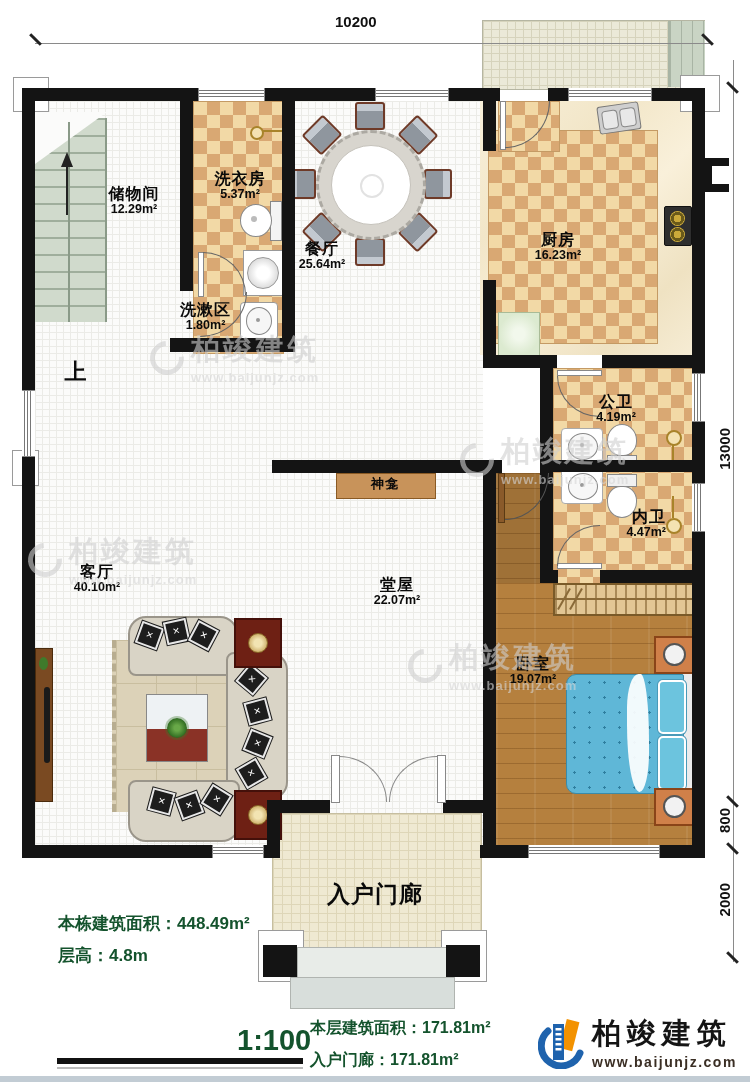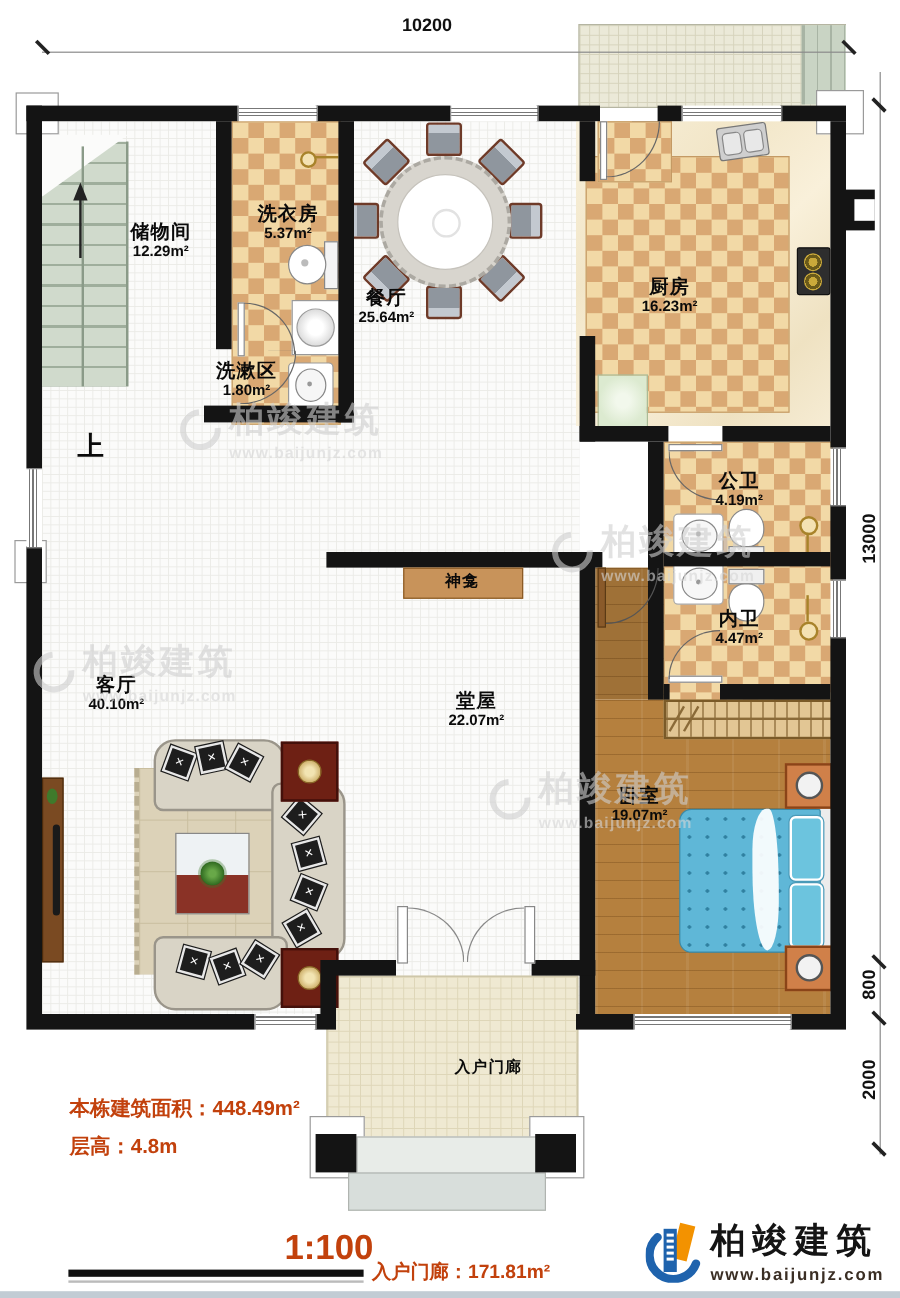--- a/index.html
+++ b/index.html
@@ -35,21 +35,21 @@
   .wm{position:absolute;display:flex;align-items:center;gap:7px;z-index:7;pointer-events:none;opacity:.6;}
   .wm .mark{width:24px;height:24px;border:5px solid #cfcfcf;border-radius:50%;border-top-color:transparent;transform:rotate(40deg);}
   .wm .big{font-size:29px;font-weight:900;letter-spacing:3px;color:#cfcfcf;white-space:nowrap;}
   .wm .url{font-size:13px;font-weight:bold;letter-spacing:1px;color:#d6d6d6;white-space:nowrap;}
   
   .dimline{position:absolute;background:#8a8a8a;z-index:5;}
   .tick{position:absolute;width:15px;height:3px;background:#222;transform:rotate(45deg);z-index:5;}
   .dimtext{position:absolute;font-size:15px;font-weight:bold;color:#111;z-index:6;}
   .dimtext.vert{writing-mode:vertical-rl;transform:rotate(180deg);}
   
-  .ftext{position:absolute;font-weight:bold;color:#c2410c;z-index:8;white-space:nowrap;}
+  .ftext{position:absolute;font-weight:bold;color:#14532d;z-index:8;white-space:nowrap;}
 </style>
 </head>
 <body>
 
 <div id="plan">
 
   <div class="dimline" style="left:35px;top:43px;width:675px;height:1px;"></div>
   <div class="tick" style="left:28px;top:38px;"></div>
   <div class="tick" style="left:700px;top:38px;"></div>
   <div class="dimtext" style="left:335px;top:13px;">10200</div>
@@ -293,38 +293,38 @@
       <span class="ar">16.23m²</span>
   </div>
   <div class="rl" style="left:158px;top:301px;width:95px;">
     <span class="nm">洗漱区</span>
       <span class="ar">1.80m²</span>
   </div>
   <div class="rl" style="left:566px;top:393px;width:100px;">
     <span class="nm">公卫</span>
       <span class="ar">4.19m²</span>
   </div>
-  <div class="rl" style="left:566px;top:508px;width:100px;">
+  <div class="rl" style="left:566px;top:508px;width:100px;text-align:right;">
     <span class="nm">内卫</span>
       <span class="ar">4.47m²</span>
   </div>
   <div class="rl" style="left:47px;top:563px;width:100px;">
     <span class="nm">客厅</span>
       <span class="ar">40.10m²</span>
   </div>
   <div class="rl" style="left:347px;top:576px;width:100px;">
     <span class="nm">堂屋</span>
       <span class="ar">22.07m²</span>
   </div>
   <div class="rl" style="left:483px;top:655px;width:100px;">
     <span class="nm">卧室</span>
       <span class="ar">19.07m²</span>
   </div>
   <div class="rl" style="left:315px;top:882px;width:120px;">
-    <span class="nm" style="font-size:13px;text-align:right;">入户门廊</span>
+    <span class="nm" style="font-size:23px;">入户门廊</span>
   </div>
 
   <div class="wm" style="left:150px;top:330px;">
     <div class="mark"></div>
     <div>
         <div class="big">柏竣建筑</div>
         <div class="url">www.baijunjz.com</div>
       </div>
   </div>
   <div class="wm" style="left:460px;top:432px;">
@@ -349,20 +349,21 @@
       </div>
   </div>
 
   <div class="ftext" style="left:58px;top:912px;font-size:17px;">本栋建筑面积：448.49m²</div>
   <div class="ftext" style="left:58px;top:944px;font-size:17px;">层高：4.8m</div>
 
   <div class="ftext" style="left:237px;top:1024px;font-size:29px;">1:100</div>
   <div class="abs" style="left:57px;top:1058px;width:246px;height:6px;background:#111;z-index:8;"></div>
   <div class="abs" style="left:57px;top:1067px;width:246px;height:2px;background:#bbb;z-index:8;"></div>
 
+  <div class="ftext" style="left:310px;top:1018px;font-size:16px;">本层建筑面积：171.81m²</div>
   <div class="ftext" style="left:310px;top:1050px;font-size:16px;">入户门廊：171.81m²</div>
 
   <div class="abs" style="left:538px;top:1012px;width:200px;height:60px;z-index:8;display:flex;align-items:center;gap:8px;">
     <svg width="46" height="54" viewBox="0 0 46 54">
       <path d="M10 16 A20 20 0 1 0 42 38" fill="none" stroke="#1f63ad" stroke-width="7" stroke-linecap="round"></path>
       <rect x="25" y="5" width="13" height="30" fill="#f39200" transform="rotate(14 31 20)"></rect>
       <rect x="15" y="9" width="11" height="36" fill="#1f63ad"></rect>
       <rect x="17.5" y="13" width="6" height="2.5" fill="#fff"></rect>
       <rect x="17.5" y="18" width="6" height="2.5" fill="#fff"></rect>
       <rect x="17.5" y="23" width="6" height="2.5" fill="#fff"></rect>

